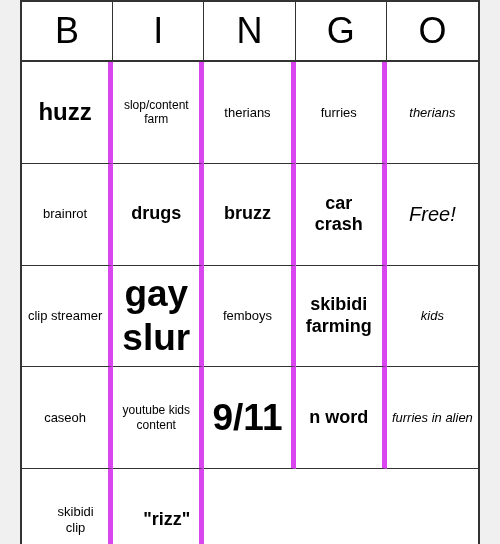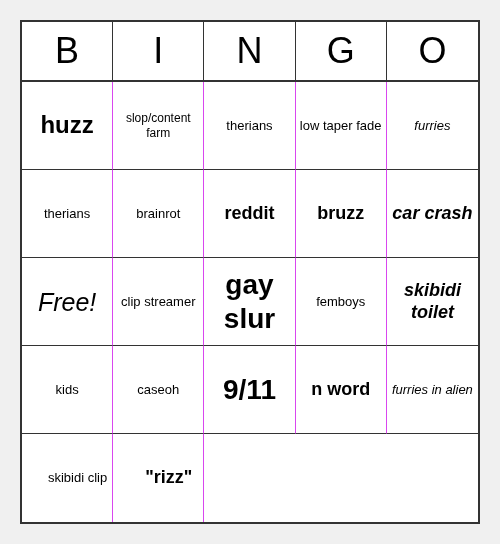--- a/index.html
+++ b/index.html
@@ -32,21 +32,21 @@
     }
     .bingo-header-cell:last-child {
       border-right: none;
     }
     .bingo-grid {
       display: grid;
       grid-template-columns: repeat(5, 1fr);
       grid-template-rows: repeat(5, 1fr);
     }
     .bingo-cell {
-      border-right: 1px solid #d946ef;
+      border-right: 5px solid #d946ef;
       border-bottom: 1px solid #333;
       display: flex;
       justify-content: center;
       align-items: center;
       text-align: center;
       padding: 6px 4px;
       min-height: 88px;
       line-height: 1.2;
     }
     .bingo-cell:nth-child(5n) {
@@ -65,25 +65,25 @@
       font-weight: bold;
     }
     .cell-text.medium {
       font-size: 18px;
       font-weight: bold;
     }
     .cell-text.small {
       font-size: 12px;
     }
     .cell-text.free {
-      font-size: 25px;
+      font-size: 20px;
       font-style: italic;
     }
     .cell-text.xlarge {
-      font-size: 28px;
+      font-size: 37px;
       font-weight: bold;
       text-align: center;
     }
   </style>
 </head>
 <body>
 
 <div class="bingo-card">
   <div class="bingo-header">
   <div class="bingo-header-cell">B</div>
@@ -96,60 +96,60 @@
   <div class="bingo-cell">
         <span class="cell-text large">huzz</span>
       </div>
       <div class="bingo-cell">
         <span class="cell-text small">slop/content farm</span>
       </div>
       <div class="bingo-cell">
         <span class="cell-text">therians</span>
       </div>
       <div class="bingo-cell">
-        <span class="cell-text">low taper fade</span>
-      </div>
-      <div class="bingo-cell">
         <span class="cell-text">furries</span>
       </div>
       <div class="bingo-cell">
         <span class="cell-text">therians</span>
       </div>
       <div class="bingo-cell">
         <span class="cell-text">brainrot</span>
       </div>
       <div class="bingo-cell">
-        <span class="cell-text medium">reddit</span>
+        <span class="cell-text medium">drugs</span>
       </div>
       <div class="bingo-cell">
         <span class="cell-text medium">bruzz</span>
       </div>
       <div class="bingo-cell">
         <span class="cell-text medium">car crash</span>
       </div>
       <div class="bingo-cell">
         <span class="cell-text free">Free!</span>
       </div>
       <div class="bingo-cell">
         <span class="cell-text">clip streamer</span>
       </div>
       <div class="bingo-cell">
         <span class="cell-text xlarge">gay slur</span>
       </div>
       <div class="bingo-cell">
         <span class="cell-text">femboys</span>
       </div>
       <div class="bingo-cell">
-        <span class="cell-text medium">skibidi toilet</span>
+        <span class="cell-text medium">skibidi farming</span>
       </div>
       <div class="bingo-cell">
         <span class="cell-text">kids</span>
       </div>
       <div class="bingo-cell">
         <span class="cell-text">caseoh</span>
+      </div>
+      <div class="bingo-cell">
+        <span class="cell-text small">youtube kids content</span>
       </div>
       <div class="bingo-cell">
         <span class="cell-text xlarge">9/11</span>
       </div>
       <div class="bingo-cell">
         <span class="cell-text medium">n word</span>
       </div>
       <div class="bingo-cell">
         <span class="cell-text">furries in alien</span>
       </div>

